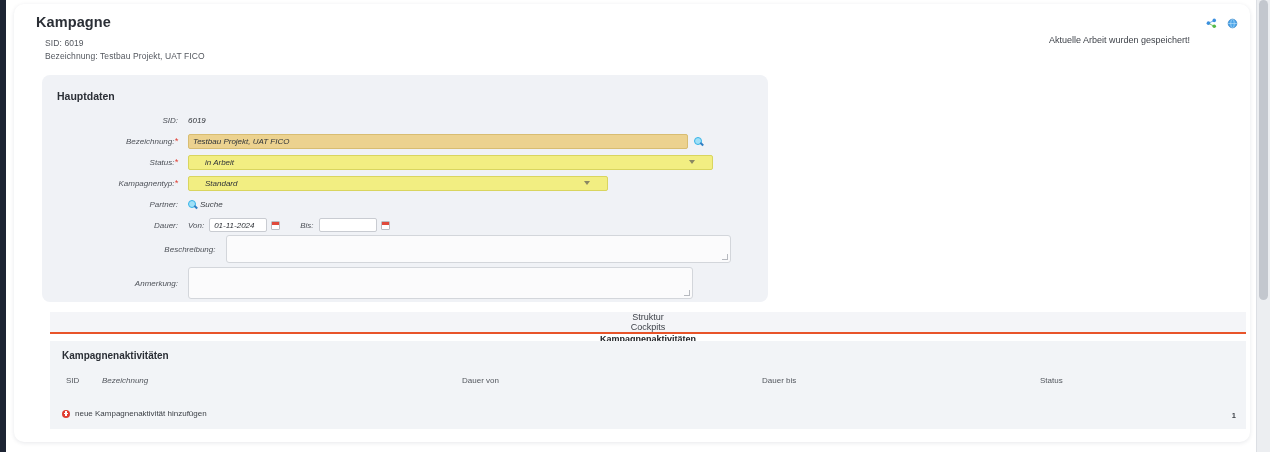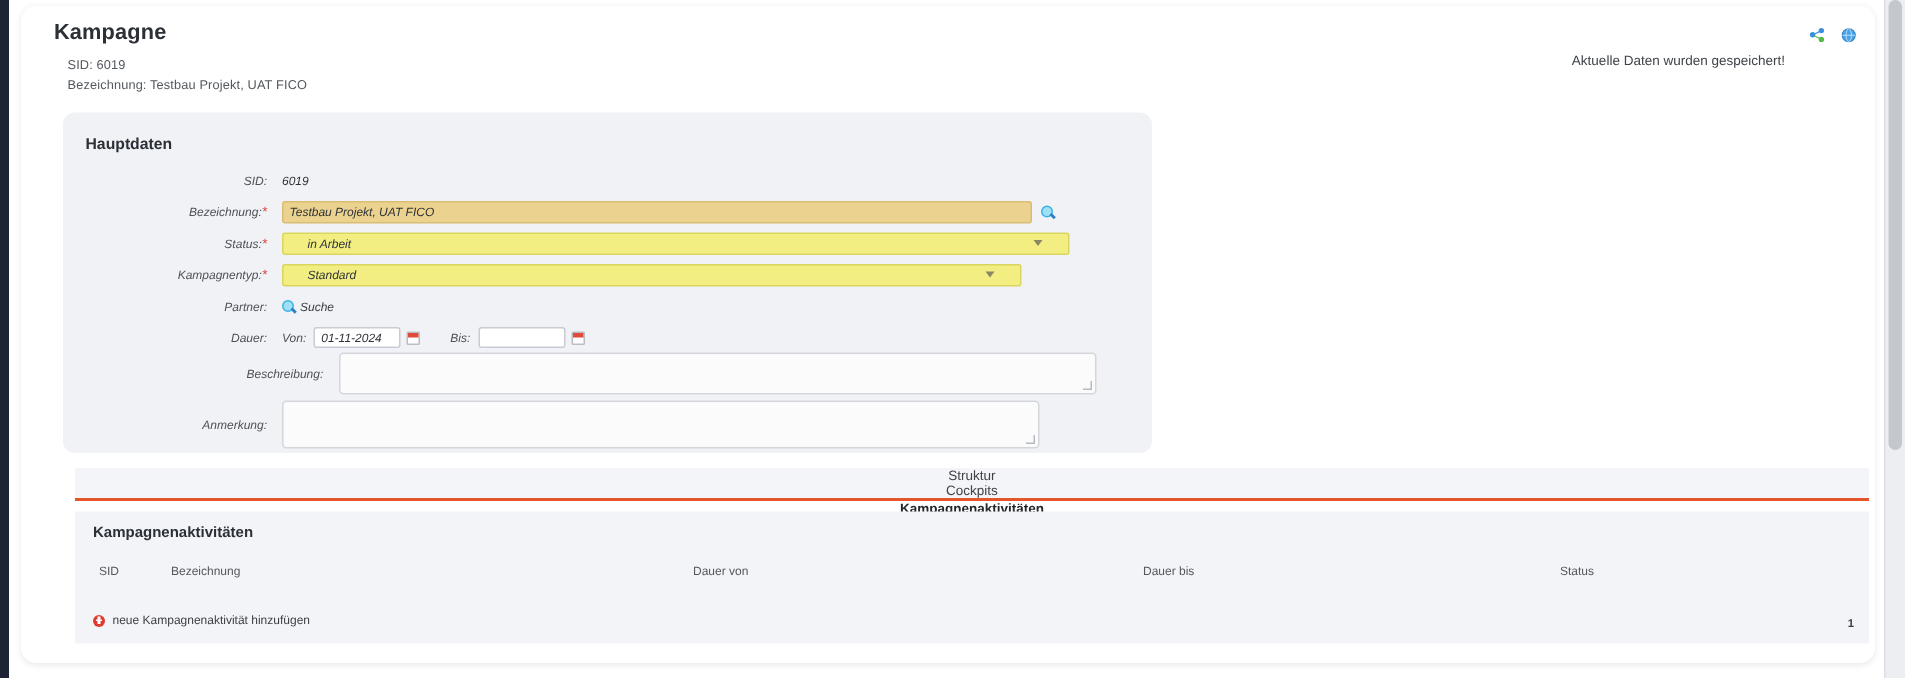--- a/index.html
+++ b/index.html
@@ -242,21 +242,21 @@
 </head>
 <body>
 
 <div id="viewport">
   <div id="page">
     <div id="card">
 
       <div id="page-title">Kampagne</div>
       <div class="sub-line" id="sub-sid">SID: 6019</div>
       <div class="sub-line" id="sub-bez">Bezeichnung: Testbau Projekt, UAT FICO</div>
-      <div id="save-message">Aktuelle Daten wurden gespeichert!</div>
+      <div id="save-message">Aktuelle Arbeit wurden gespeichert!</div>
 
       <div id="header-icons">
         <svg class="hicon" viewBox="0 0 16 16">
           <circle cx="12" cy="3.5" r="2.6" fill="#3b8fe0"></circle>
           <circle cx="3.5" cy="7.5" r="2.6" fill="#3b8fe0"></circle>
           <circle cx="12" cy="12" r="2.6" fill="#54b948"></circle>
           <line x1="5" y1="7" x2="11" y2="4" stroke="#3b8fe0" stroke-width="1.1"></line>
           <line x1="5" y1="8.5" x2="11" y2="11.5" stroke="#54b948" stroke-width="1.1"></line>
         </svg>
         <svg class="hicon" viewBox="0 0 16 16">
@@ -291,21 +291,21 @@
           <div class="selfield" style="width:525px;">
             <span>in Arbeit</span>
             <span class="caret"></span>
           </div>
         </div>
 
         <div class="frow" style="top:99px;">
           <div class="flabel">
             <span>Kampagnentyp:</span><span class="req">*</span>
           </div>
-          <div class="selfield" style="width:493px;">
+          <div class="selfield" style="width:420px;">
             <span>Standard</span>
             <span class="caret"></span>
           </div>
         </div>
 
         <div class="frow" style="top:120px;">
           <div class="flabel">Partner:</div>
           <span class="mag"></span>
           <span class="suche-link">Suche</span>
         </div>
@@ -352,21 +352,21 @@
         <div class="tab">
           <span>Planung</span>
         </div>
       </div>
 
       <div id="content-panel">
         <div id="content-title">Kampagnenaktivitäten</div>
 
         <div id="table-head">
           <div class="th" style="left:16px;">SID</div>
-          <div class="th" style="left:64px;">Bezeichnung</div>
+          <div class="th" style="left:52px;font-style:italic;">Bezeichnung</div>
           <div class="th" style="left:412px;">Dauer von</div>
           <div class="th" style="left:712px;">Dauer bis</div>
           <div class="th" style="left:990px;">Status</div>
         </div>
 
         <div id="add-row">
           <span class="plus-icon"></span>
           <span id="add-label">neue Kampagnenaktivität hinzufügen</span>
         </div>
 

